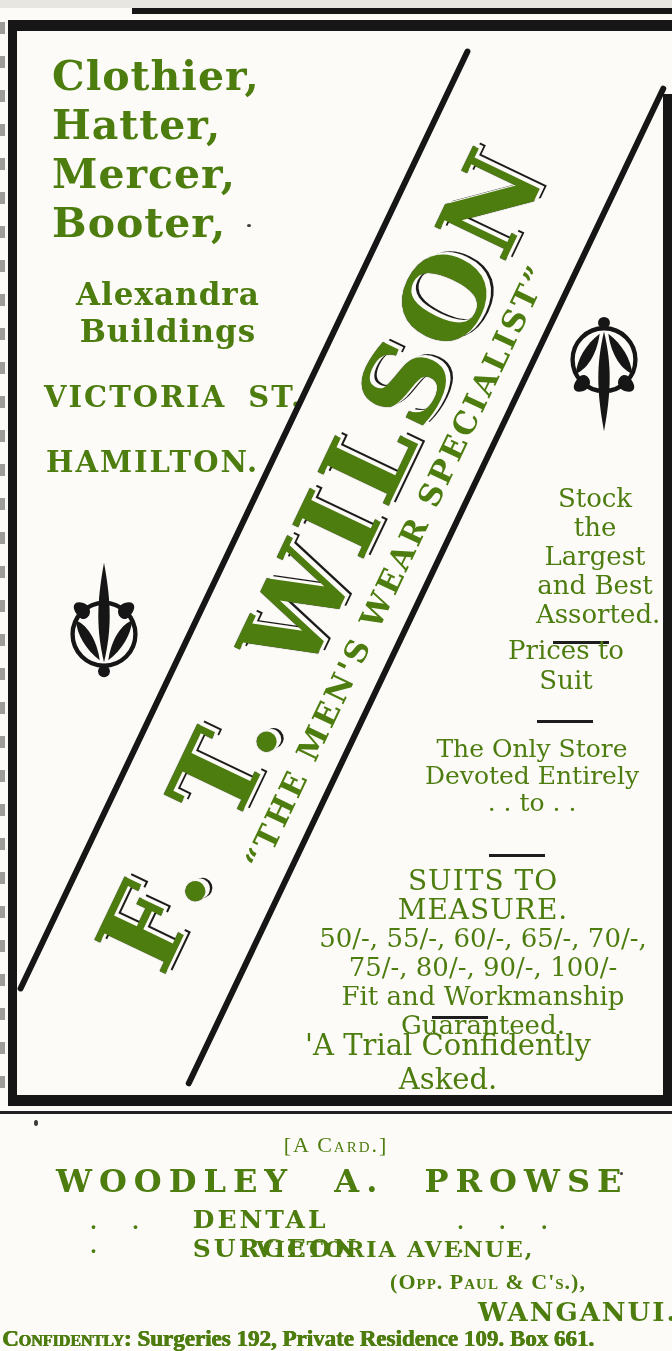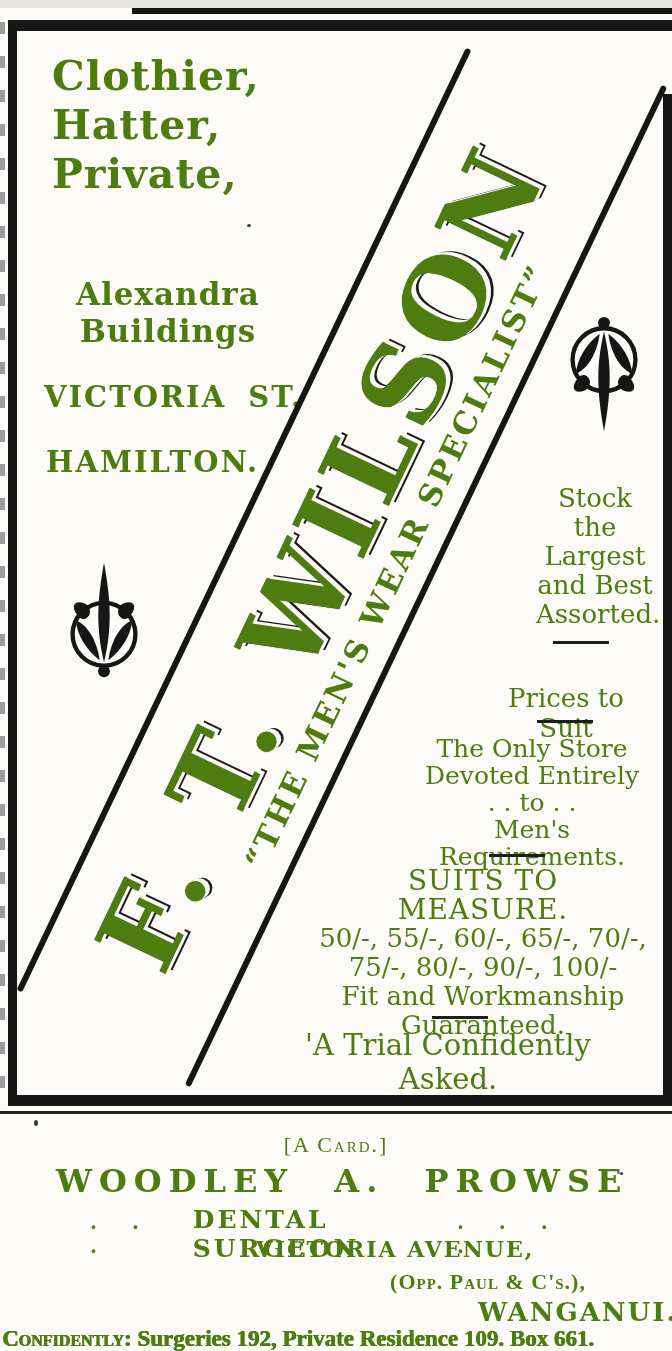--- a/index.html
+++ b/index.html
@@ -42,21 +42,21 @@
     left:322px;top:549px;font-size:108px;font-weight:bold;letter-spacing:8px;
     white-space:nowrap;
     text-shadow:4px 3px 0 #fcfbf7,6px 5px 0 #1b1b1b,0 0 1px #161616;
   }
   .diag-slogan{left:397px;top:558px;font-size:31px;font-weight:bold;letter-spacing:3px;white-space:nowrap;}
 
   
   .stock{left:536px;top:476px;width:118px;font-size:26px;line-height:29px;}
   .rule{height:0;border-top:3px solid #1d1d1d;}
   .rule1{left:553px;top:633px;width:56px;}
-  .prices{left:478px;top:675px;width:176px;font-size:26px;line-height:30px;}
+  .prices{left:478px;top:627px;width:176px;font-size:26px;line-height:30px;}
   .rule2{left:537px;top:712px;width:56px;}
   .exclusive{left:408px;top:727px;width:248px;font-size:25px;line-height:27px;}
   .rule3{left:489px;top:846px;width:56px;}
   .suits{left:318px;top:858px;width:330px;line-height:29px;font-size:26px;}
   .suits-head{font-size:28px;letter-spacing:1px;}
   .rule4{left:432px;top:1008px;width:56px;}
   .trial{left:258px;top:1020px;width:380px;font-size:29px;}
 
   
   .ornament{width:80px;height:130px;}
@@ -89,21 +89,22 @@
   <div class="abs right-bar"></div>
   <div class="abs bottom-thin-rule"></div>
   <div class="abs edge-speckle"></div>
   <div class="abs speck" style="left:247px;top:216px;width:4px;height:3px;"></div>
   <div class="abs speck" style="left:34px;top:1112px;width:4px;height:6px;"></div>
   <div class="abs speck" style="left:620px;top:1164px;width:3px;height:3px;"></div>
 
   <div class="abs services b">
     <div>Clothier,</div>
     <div>Hatter,</div>
-    <div>Private,</div>
+    <div>Mercer,</div>
+    <div>Booter,</div>
   </div>
   <div class="abs building b ctr">
     <div>Alexandra</div>
     <div>Buildings</div>
   </div>
   <div class="abs street b nowrap">VICTORIA ST.</div>
   <div class="abs city b nowrap">HAMILTON.</div>
 
   <svg class="abs ornament orn-left" viewBox="0 0 70 120">
     <circle cx="35" cy="10" r="5.5" fill="#161616"></circle>
@@ -138,21 +139,20 @@
   </div>
   <div class="abs rule rule1"></div>
   <div class="abs prices ctr">
     <div>Prices to Suit</div>
   </div>
   <div class="abs rule rule2"></div>
   <div class="abs exclusive ctr">
     <div>The Only Store</div>
     <div>Devoted Entirely</div>
     <div>. . to . .</div>
-    <div>Men's Requirements.</div>
   </div>
   <div class="abs rule rule3"></div>
   <div class="abs suits ctr">
     <div class="suits-head">SUITS TO MEASURE.</div>
     <div>50/-, 55/-, 60/-, 65/-, 70/-,</div>
     <div>75/-, 80/-, 90/-, 100/-</div>
     <div>Fit and Workmanship</div>
     <div>Guaranteed.</div>
   </div>
   <div class="abs rule rule4"></div>

